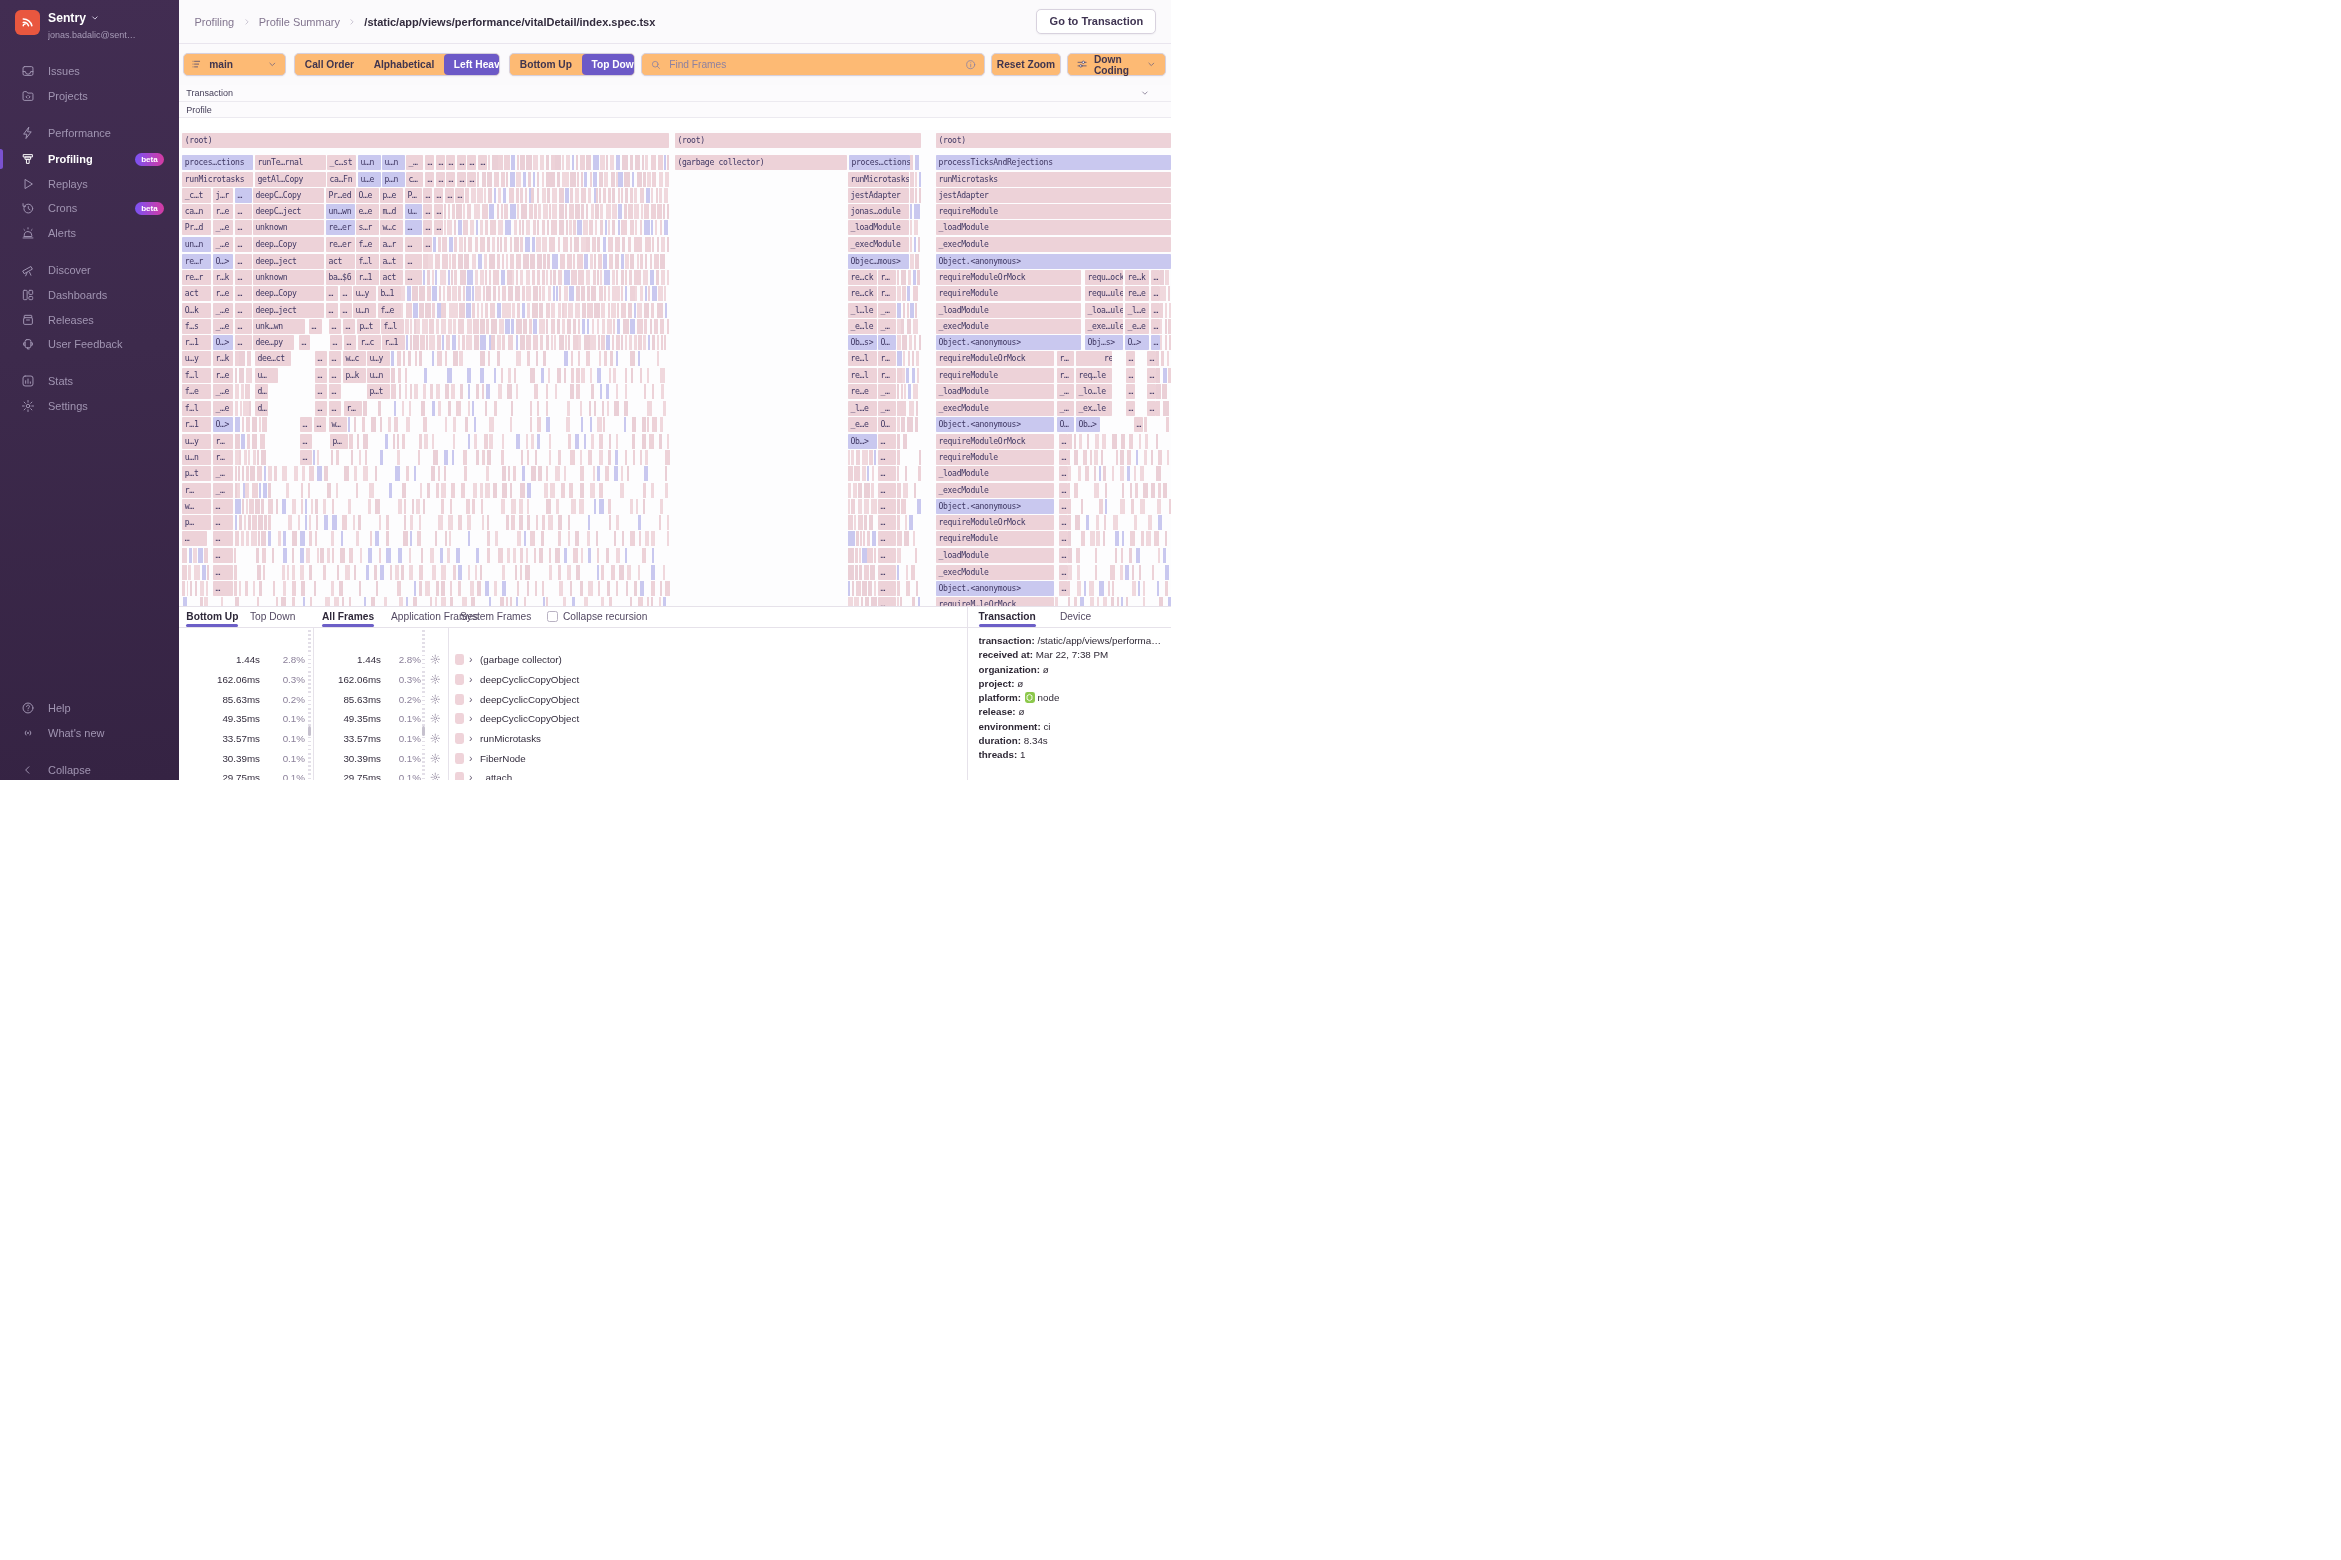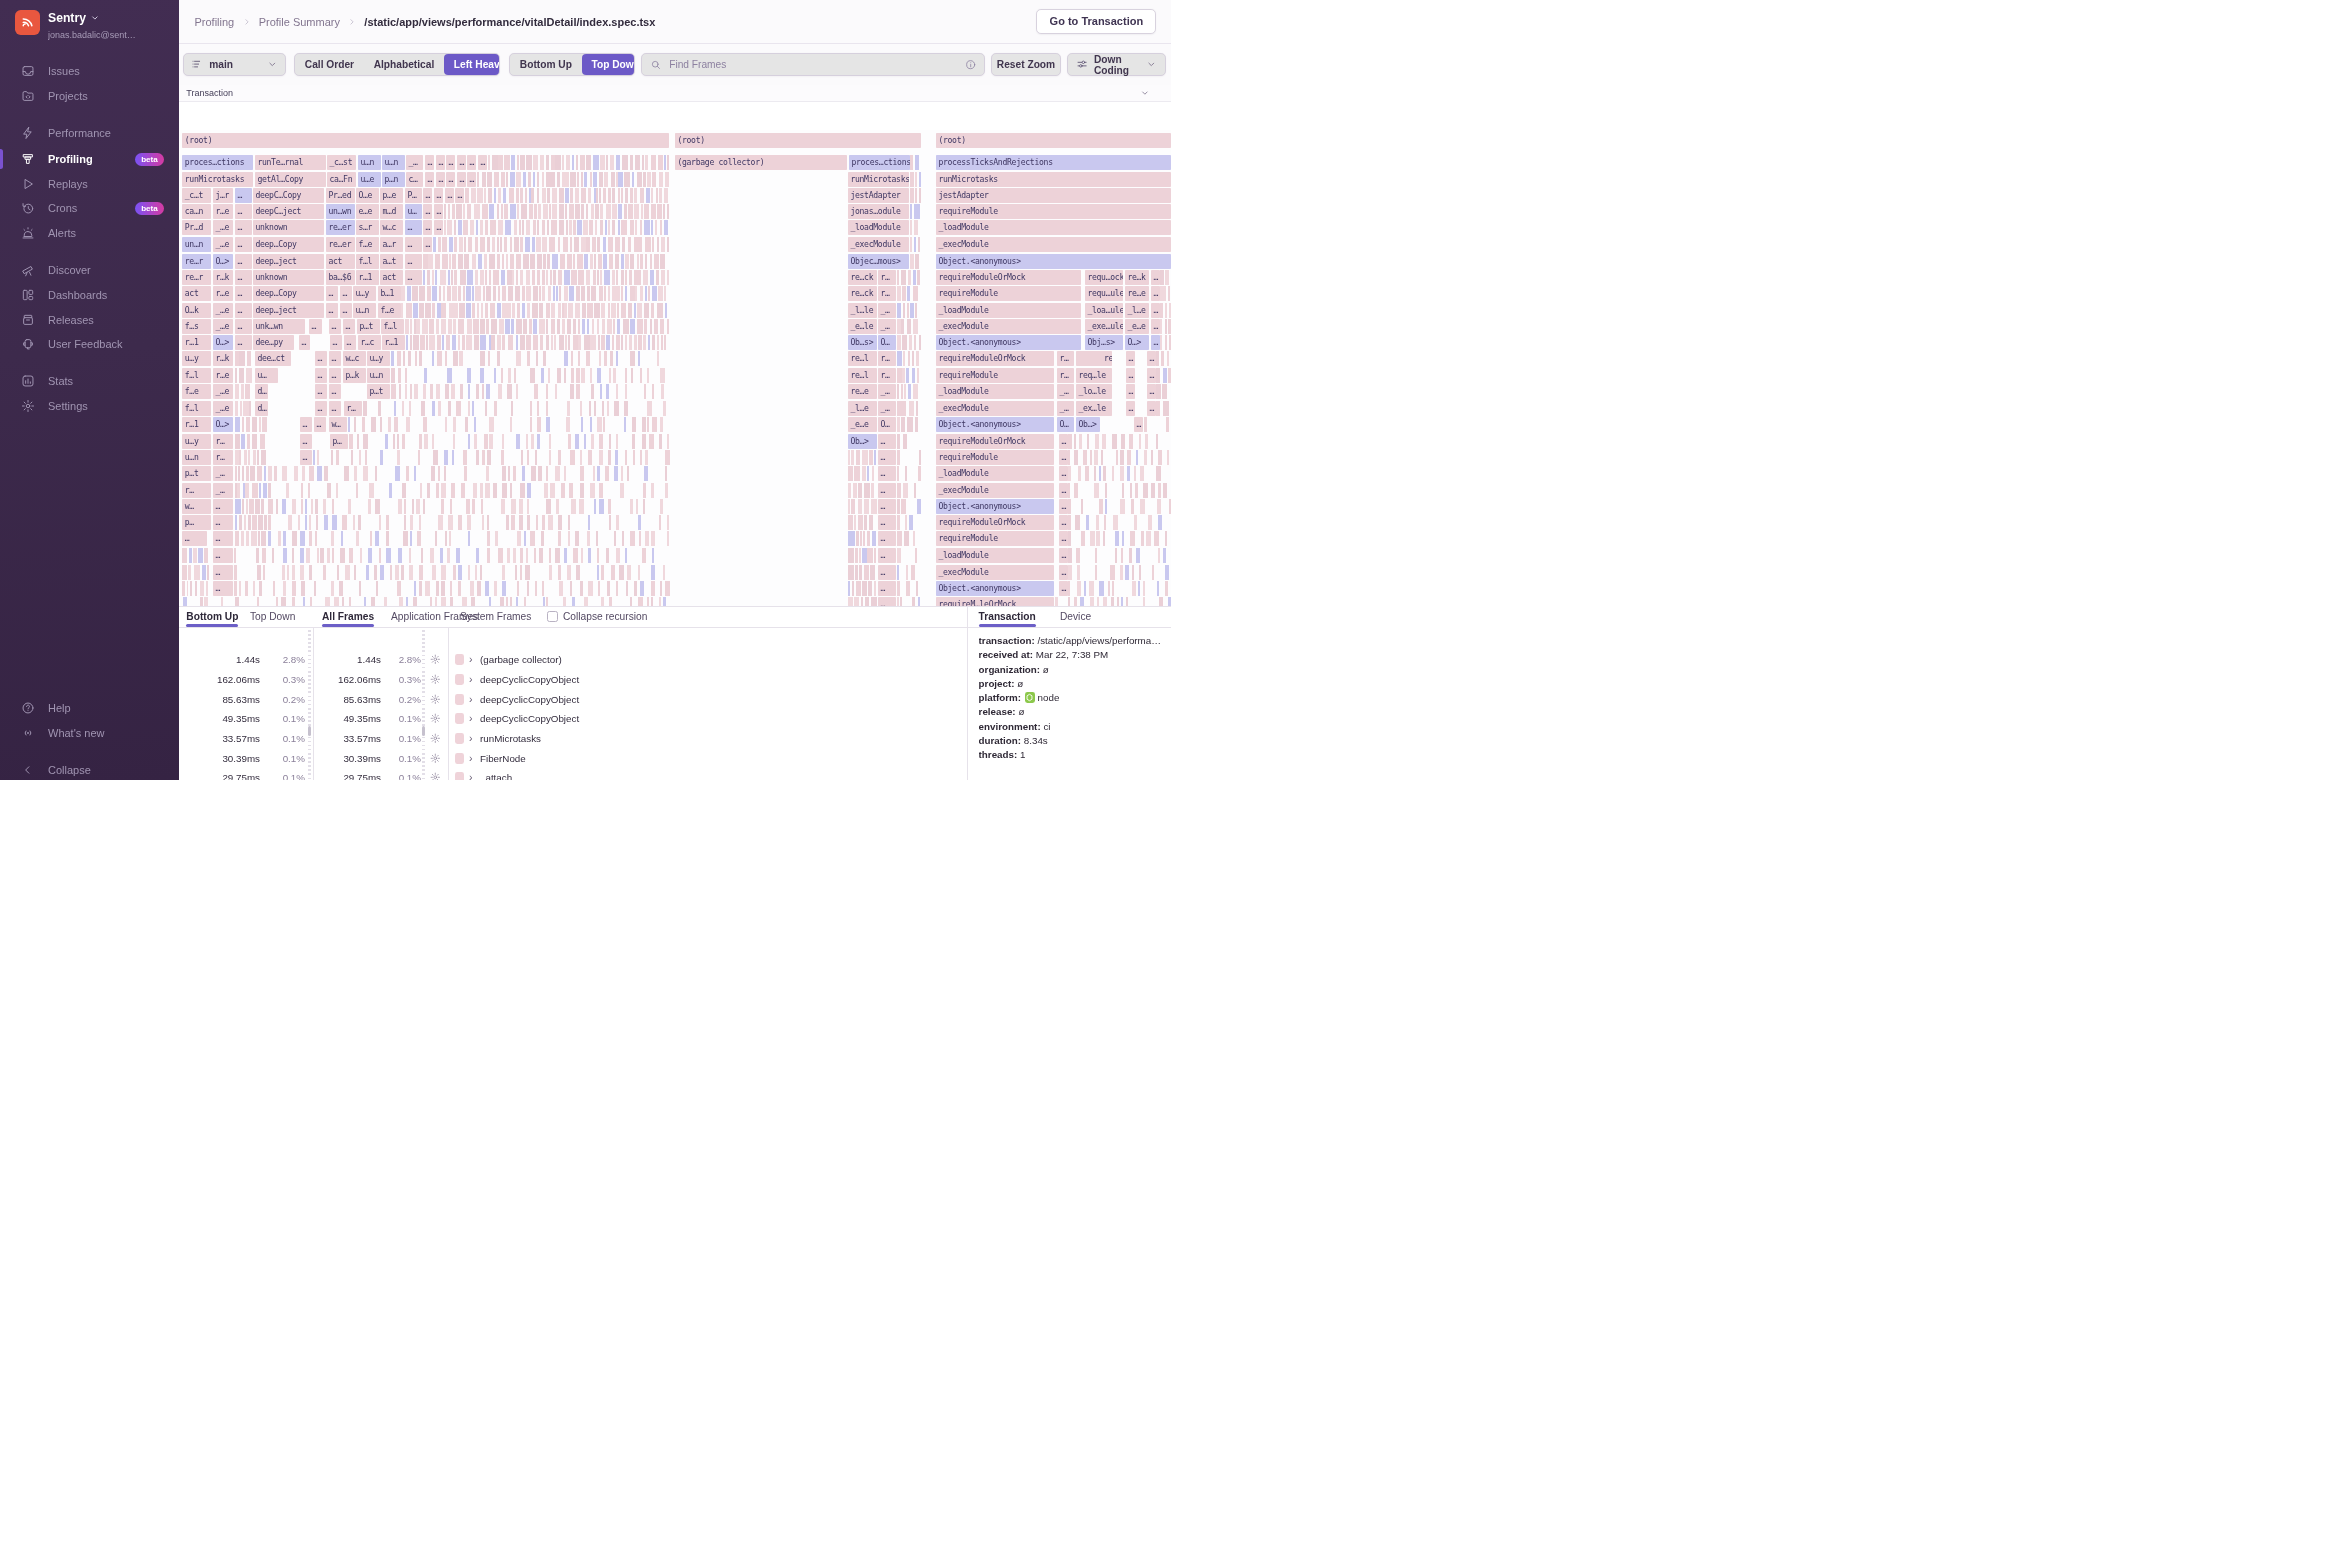--- a/index.html
+++ b/index.html
@@ -15,21 +15,21 @@
   .nav-item.active{color:#fff;font-weight:bold;}
   .nav-ind{position:absolute;left:-2.4px;width:5.7px;height:19.5px;border-radius:3.3px;background:#7a52cf;top:2.4px;}
   .beta{position:absolute;right:14.7px;top:5.7px;height:13px;padding:0 6.5px;border-radius:7.3px;background:linear-gradient(90deg,#7a52f4,#d53ba2);color:#fff;font-size:8.1px;line-height:13px;font-weight:bold;}
   
   .crumbbar{position:absolute;left:179px;top:0;right:0;height:44px;background:#fbfafc;border-bottom:0.8px solid #e9e5ee;display:flex;align-items:center;padding-left:15.5px;box-sizing:border-box;}
   .crumb{font-size:11px;color:#82758f;}
   .crumb.last{color:#322b3d;font-weight:600;}
   .crumb-sep{color:#b7afc2;margin:0 7.3px;display:flex;}
   .go-btn{position:absolute;right:14.7px;top:9px;height:25px;padding:0 12.2px;background:#fff;border:0.8px solid #d8d2de;border-radius:4.9px;font-size:11px;font-weight:bold;color:#3f3452;line-height:23.6px;box-shadow:0 0.8px 1.6px rgba(43,34,51,.05);cursor:pointer;}
   .toolbar{position:absolute;left:179px;top:44px;right:0;height:41px;background:#fbfafc;border-bottom:0.8px solid #e9e5ee;}
-  .tb{position:absolute;top:9px;height:23px;background:#e5e5e5;border:0.8px solid #d6d0dd;border-radius:4.9px;box-sizing:border-box;display:flex;align-items:center;font-size:10.2px;font-weight:600;color:#40354e;box-shadow:0 0.8px 1.6px rgba(43,34,51,.04);cursor:pointer;}
+  .tb{position:absolute;top:9px;height:23px;background:#fdba74;border:0.8px solid #d6d0dd;border-radius:4.9px;box-sizing:border-box;display:flex;align-items:center;font-size:10.2px;font-weight:600;color:#40354e;box-shadow:0 0.8px 1.6px rgba(43,34,51,.04);cursor:pointer;}
   .seg{padding:0;overflow:hidden;}
   .seg span{padding:0 9.8px;line-height:21px;white-space:nowrap;}
   .seg .active{background:#6c59c7;color:#fff;border-radius:4.1px;height:21px;}
   .seg .divider{width:0.8px;height:13px;background:#e2dde8;padding:0;}
   .searchbox{cursor:text;font-weight:400;}
   .searchbox input{border:none;outline:none;background:transparent;font-family:"Liberation Sans",sans-serif;font-size:10.2px;color:#40354e;flex:1;min-width:0;}
   .searchbox input::placeholder{color:#8d81a0;}
   
   .secwrap{position:absolute;left:179px;top:85px;right:0;}
   .secrow{position:relative;border-bottom:0.8px solid #eceaf0;background:#fcfbfd;}
@@ -317,20 +317,23 @@
 </div>
 
 <div class="secwrap" id="sections">
     <div class="secrow" style="height: 16.3px;">
       <span class="slabel">Transaction</span>
       <span class="schev">
         <svg viewBox="0 0 24 24" width="9.8" height="9.8" fill="none" stroke="currentColor" stroke-width="1.7" stroke-linecap="round" stroke-linejoin="round">
           <path d="M6.5 9.5L12 15l5.5-5.5"></path>
         </svg>
       </span>
+    </div>
+    <div class="secrow" style="height: 14.7px;">
+      <span class="slabel">Profile</span>
     </div>
   </div>
 <div id="flame">
     <div class="fs fp" style="left:2.4px;top:3.3px;width:487px;">(root)</div>
     <div class="fs fl" style="left:2.4px;top:25px;width:71px;">proces…ctions</div>
     <div class="fs fp" style="left:75px;top:25px;width:71px;">runTe…rnal</div>
     <div class="fs fp" style="left:147px;top:25px;width:28.5px;">_c…st</div>
     <div class="fs fl" style="left:178px;top:25px;width:23px;">u…n</div>
     <div class="fs fl" style="left:202px;top:25px;width:23px;">u…n</div>
     <div class="fs fp" style="left:226px;top:25px;width:17px;">_…</div>

